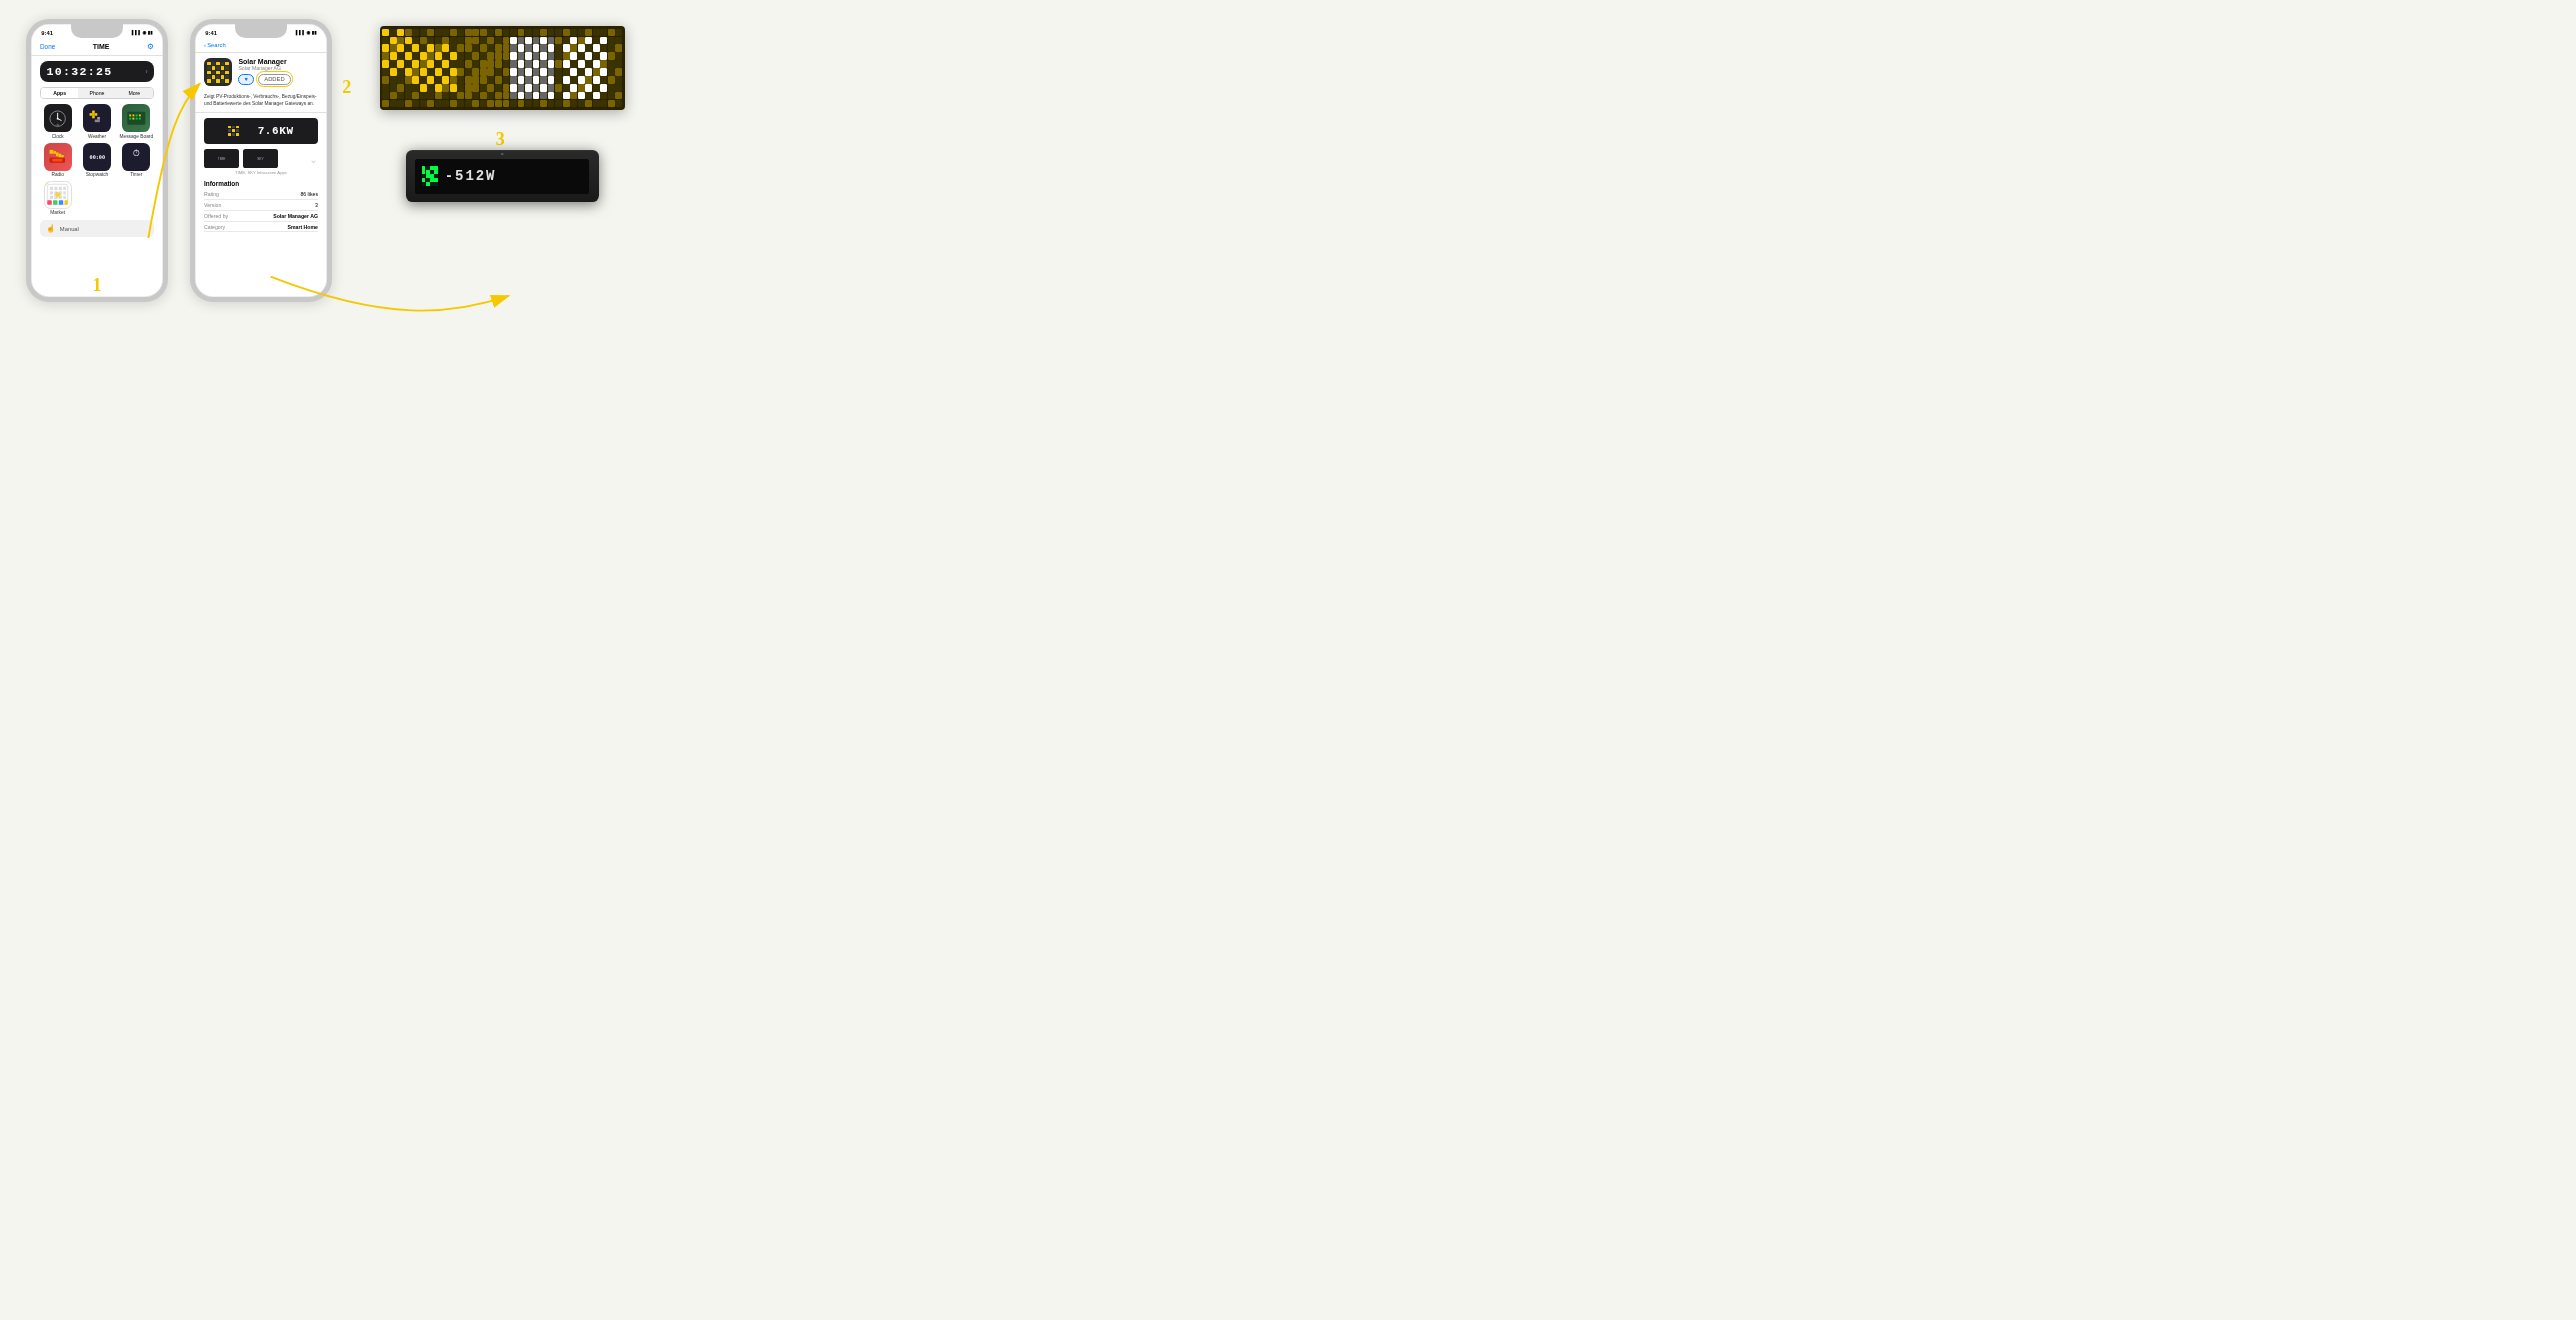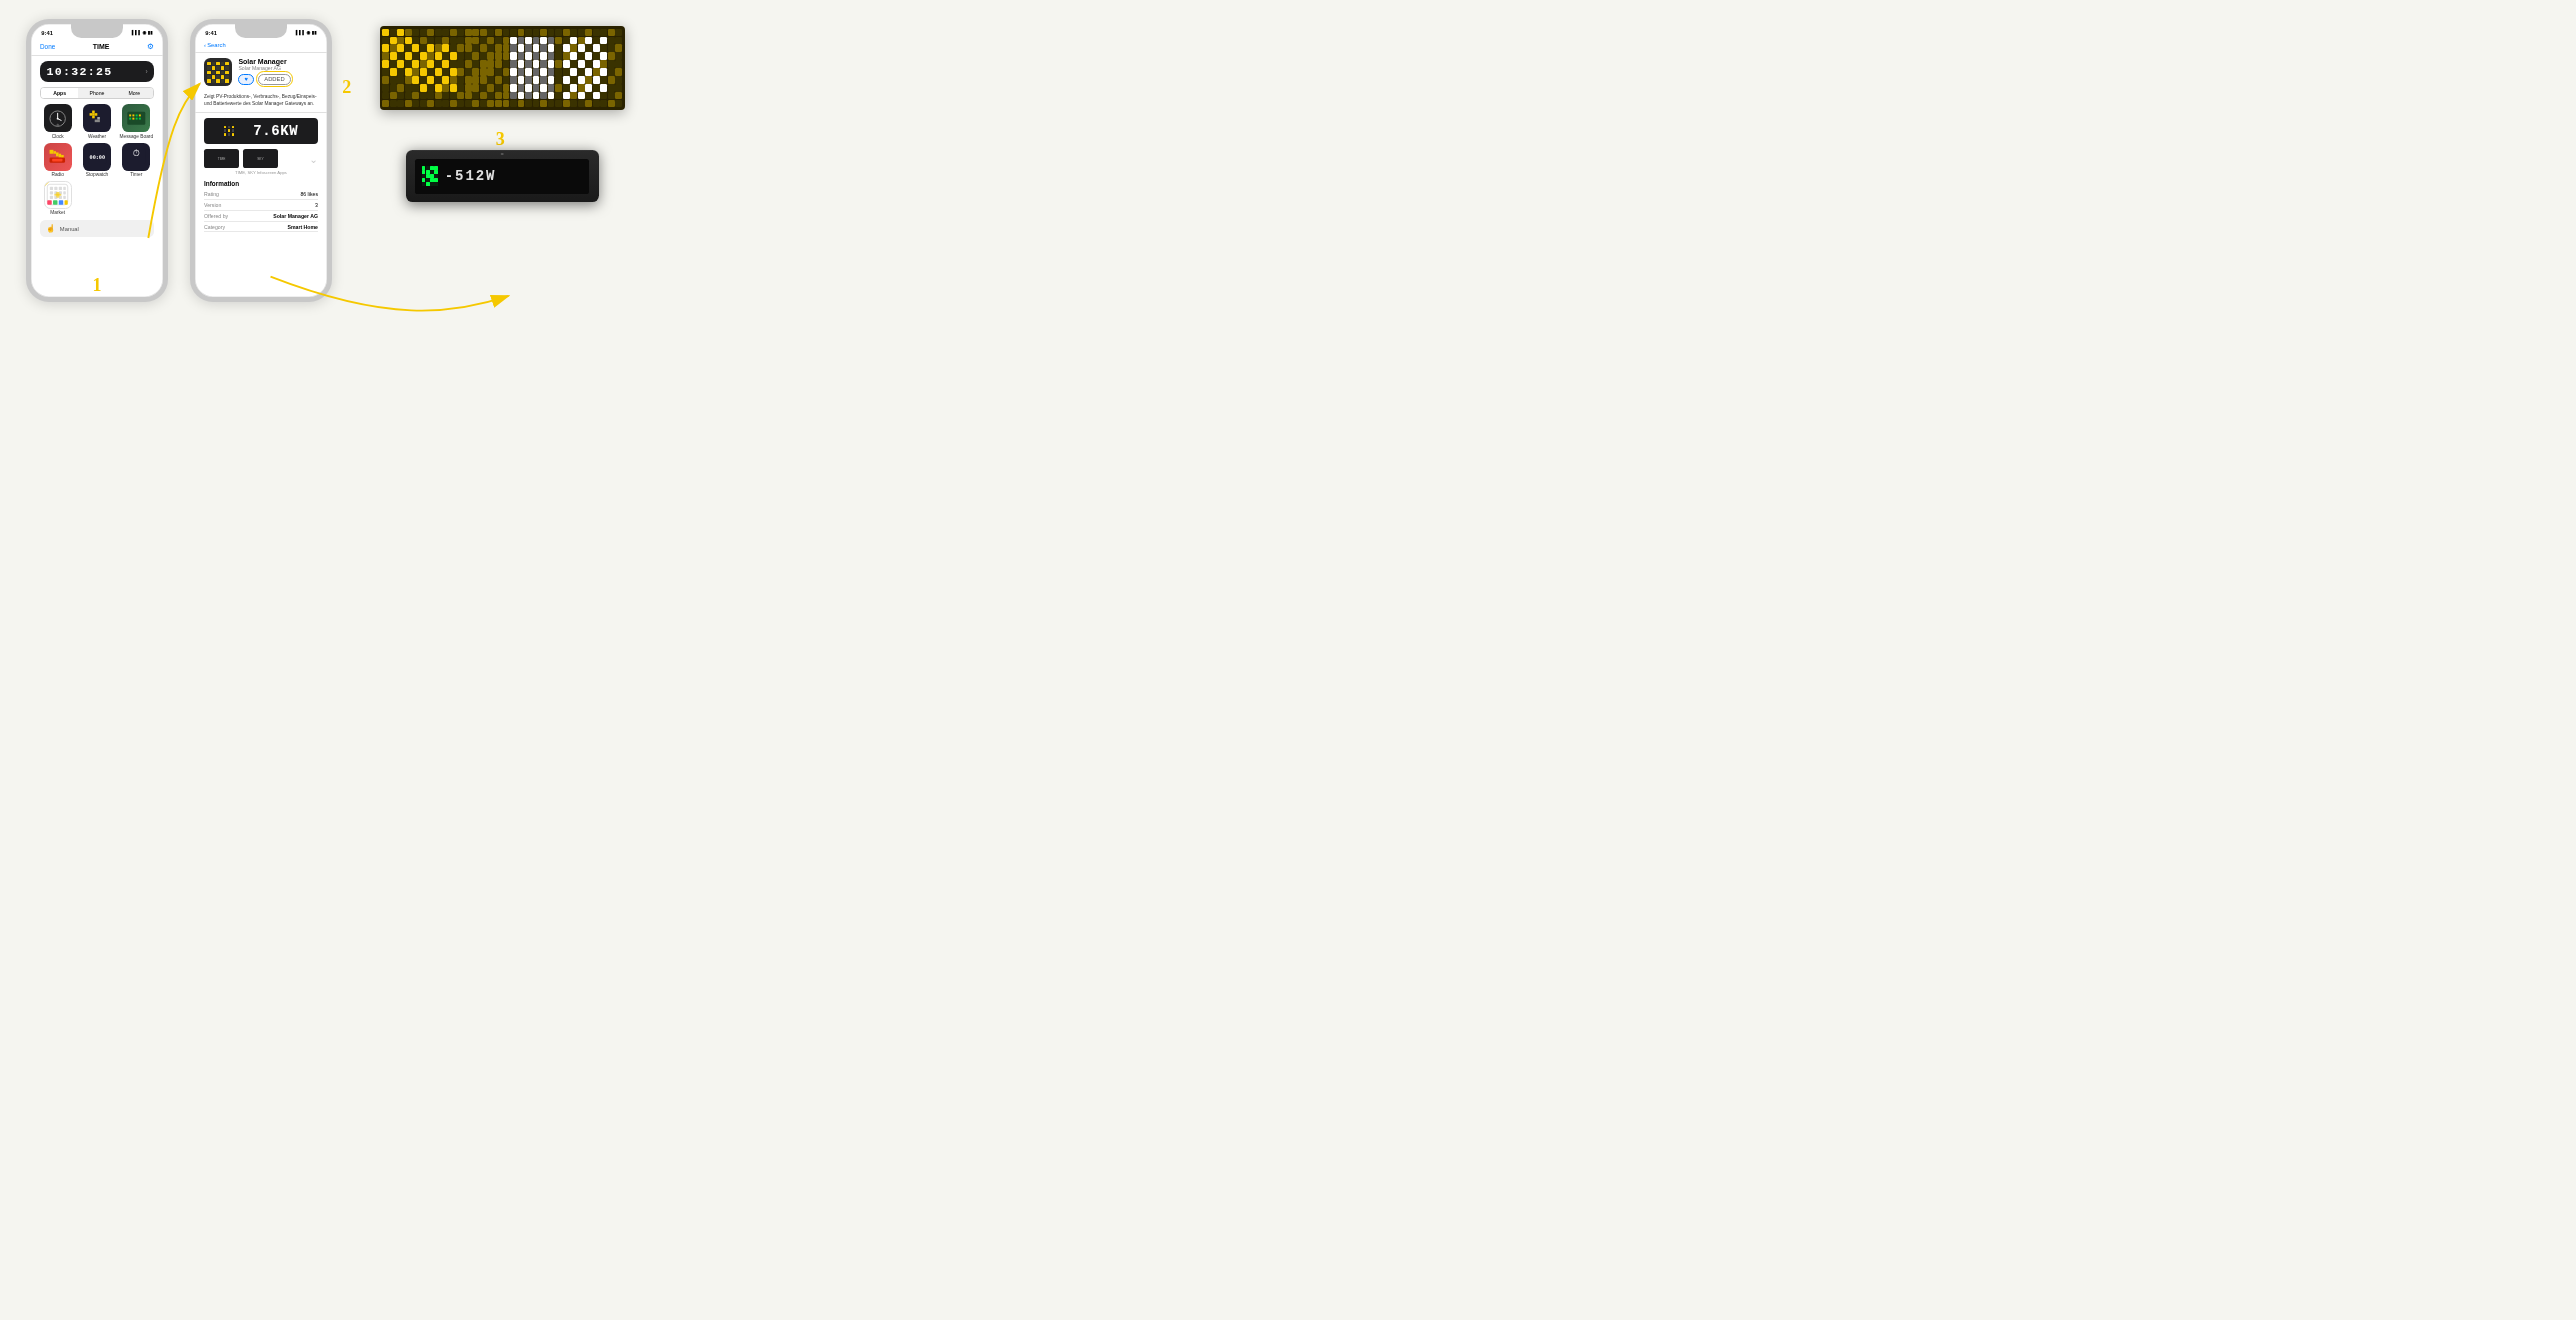--- a/index.html
+++ b/index.html
@@ -241,21 +241,21 @@
       border-radius: 3.9px;
       padding: 3.9px;
       display: flex;
       align-items: center;
       justify-content: center;
       height: 26px;
     }
     .screenshot-text {
       color: #fff;
       font-family: 'Courier New', monospace;
-      font-size: 14px;
+      font-size: 11px;
       font-weight: 700;
       letter-spacing: 0.6px;
       display: flex;
       align-items: center;
       gap: 19px;
     }
     .screenshot-dots {
       display: grid;
       grid-template-columns: repeat(3, 2.6px);
       gap: 1.3px;

